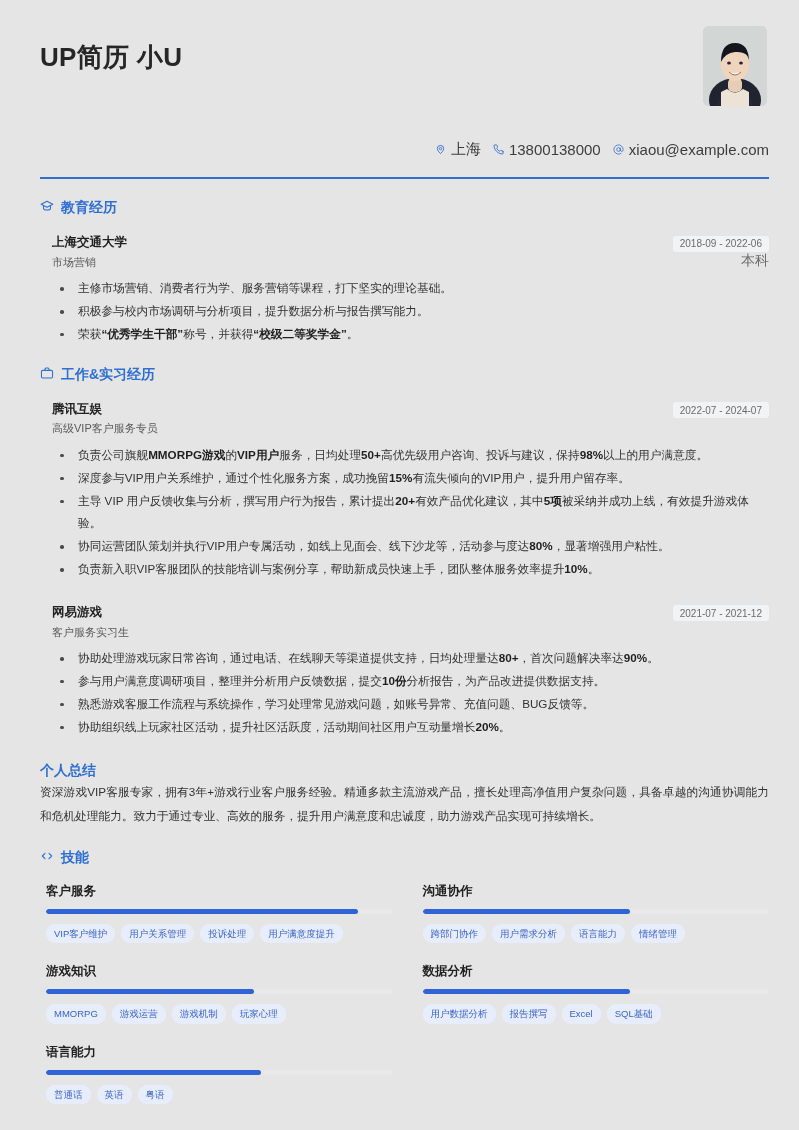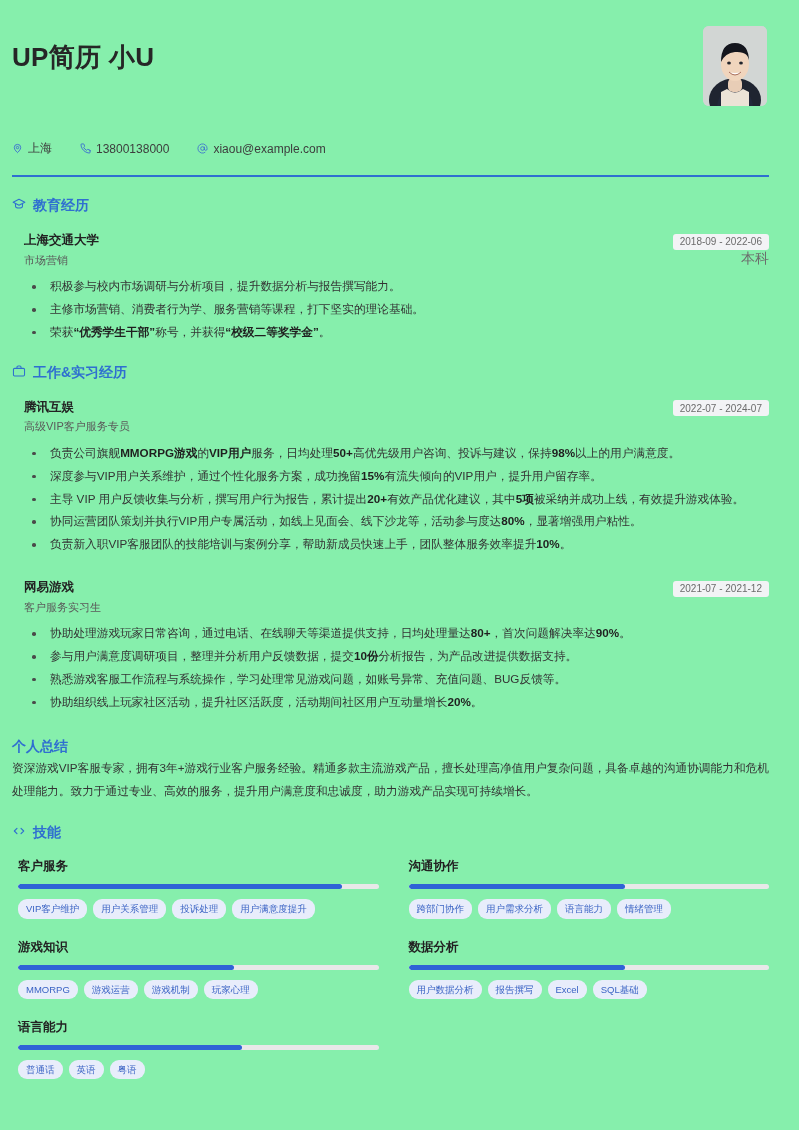--- a/index.html
+++ b/index.html
@@ -8,22 +8,22 @@
     height: 1130px;
     overflow: hidden;
     background: #ffffff;
     font-family: "Liberation Sans", "DejaVu Sans", sans-serif;
     color: #333333;
     -webkit-font-smoothing: antialiased;
   }
   .page {
     width: 799px;
     min-height: 1130px;
-    background: #86efac;
-    padding: 26px 30px 0 12px;
+    background: #e5e5e5;
+    padding: 26px 30px 0 40px;
     position: relative;
   }
 
   
   .header {
     display: flex;
     align-items: flex-start;
     justify-content: space-between;
     min-height: 92px;
   }
@@ -43,24 +43,25 @@
     flex: 0 0 auto;
     margin-right: 2px;
     background: #cfd3d1;
     position: relative;
   }
   .photo svg { display: block; width: 100%; height: 100%; }
 
   .contacts {
     display: flex;
     align-items: center;
-    gap: 28px;
+    gap: 12px;
     margin-top: 22px;
-    font-size: 12px;
+    font-size: 15px;
     color: #3d3d3d;
+    justify-content: flex-end;
   }
   .contact-item { display: flex; align-items: center; gap: 5px; white-space: nowrap; }
   .contact-item svg { display: block; }
   .divider-blue {
     height: 2px;
     background: #2f6fd0;
     margin-top: 18px;
   }
 
   
@@ -258,22 +259,22 @@
         <div class="entry-left">
           <div class="entry-org">上海交通大学</div>
           <div class="entry-sub">市场营销</div>
         </div>
         <div class="entry-right">
           <div class="date-badge">2018-09 - 2022-06</div>
           <div class="degree">本科</div>
         </div>
       </div>
       <ul class="bullets">
+          <li>主修市场营销、消费者行为学、服务营销等课程，打下坚实的理论基础。</li>
           <li>积极参与校内市场调研与分析项目，提升数据分析与报告撰写能力。</li>
-          <li>主修市场营销、消费者行为学、服务营销等课程，打下坚实的理论基础。</li>
           <li>荣获<b>“优秀学生干部”</b>称号，并获得<b>“校级二等奖学金”</b>。</li>
         </ul>
     </div>
   </div>
 
   <div class="section">
     <div class="section-title">
       <span>
         <svg width="14" height="14" viewBox="0 0 24 24" fill="none" stroke="#2f6fd0" stroke-width="1.8" stroke-linejoin="round">
           <rect x="2.5" y="7.5" width="19" height="13" rx="2"></rect>

